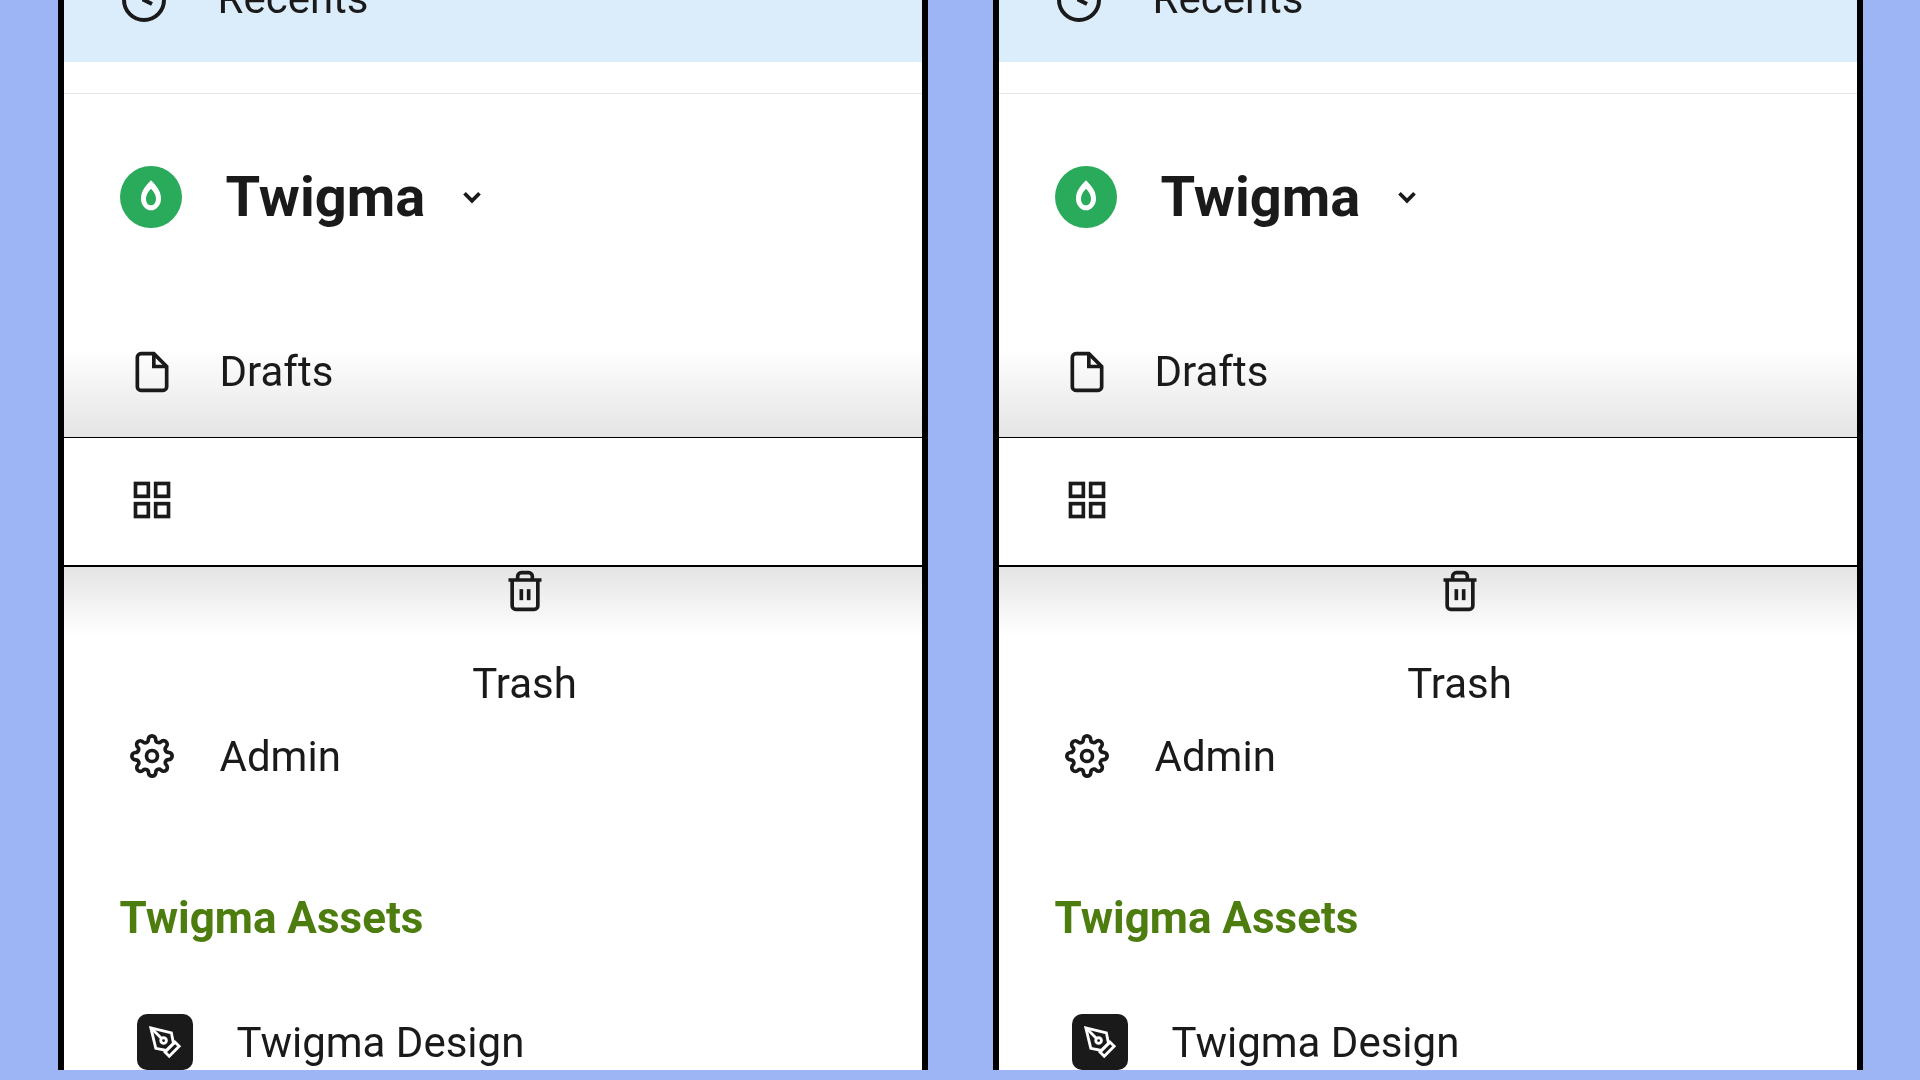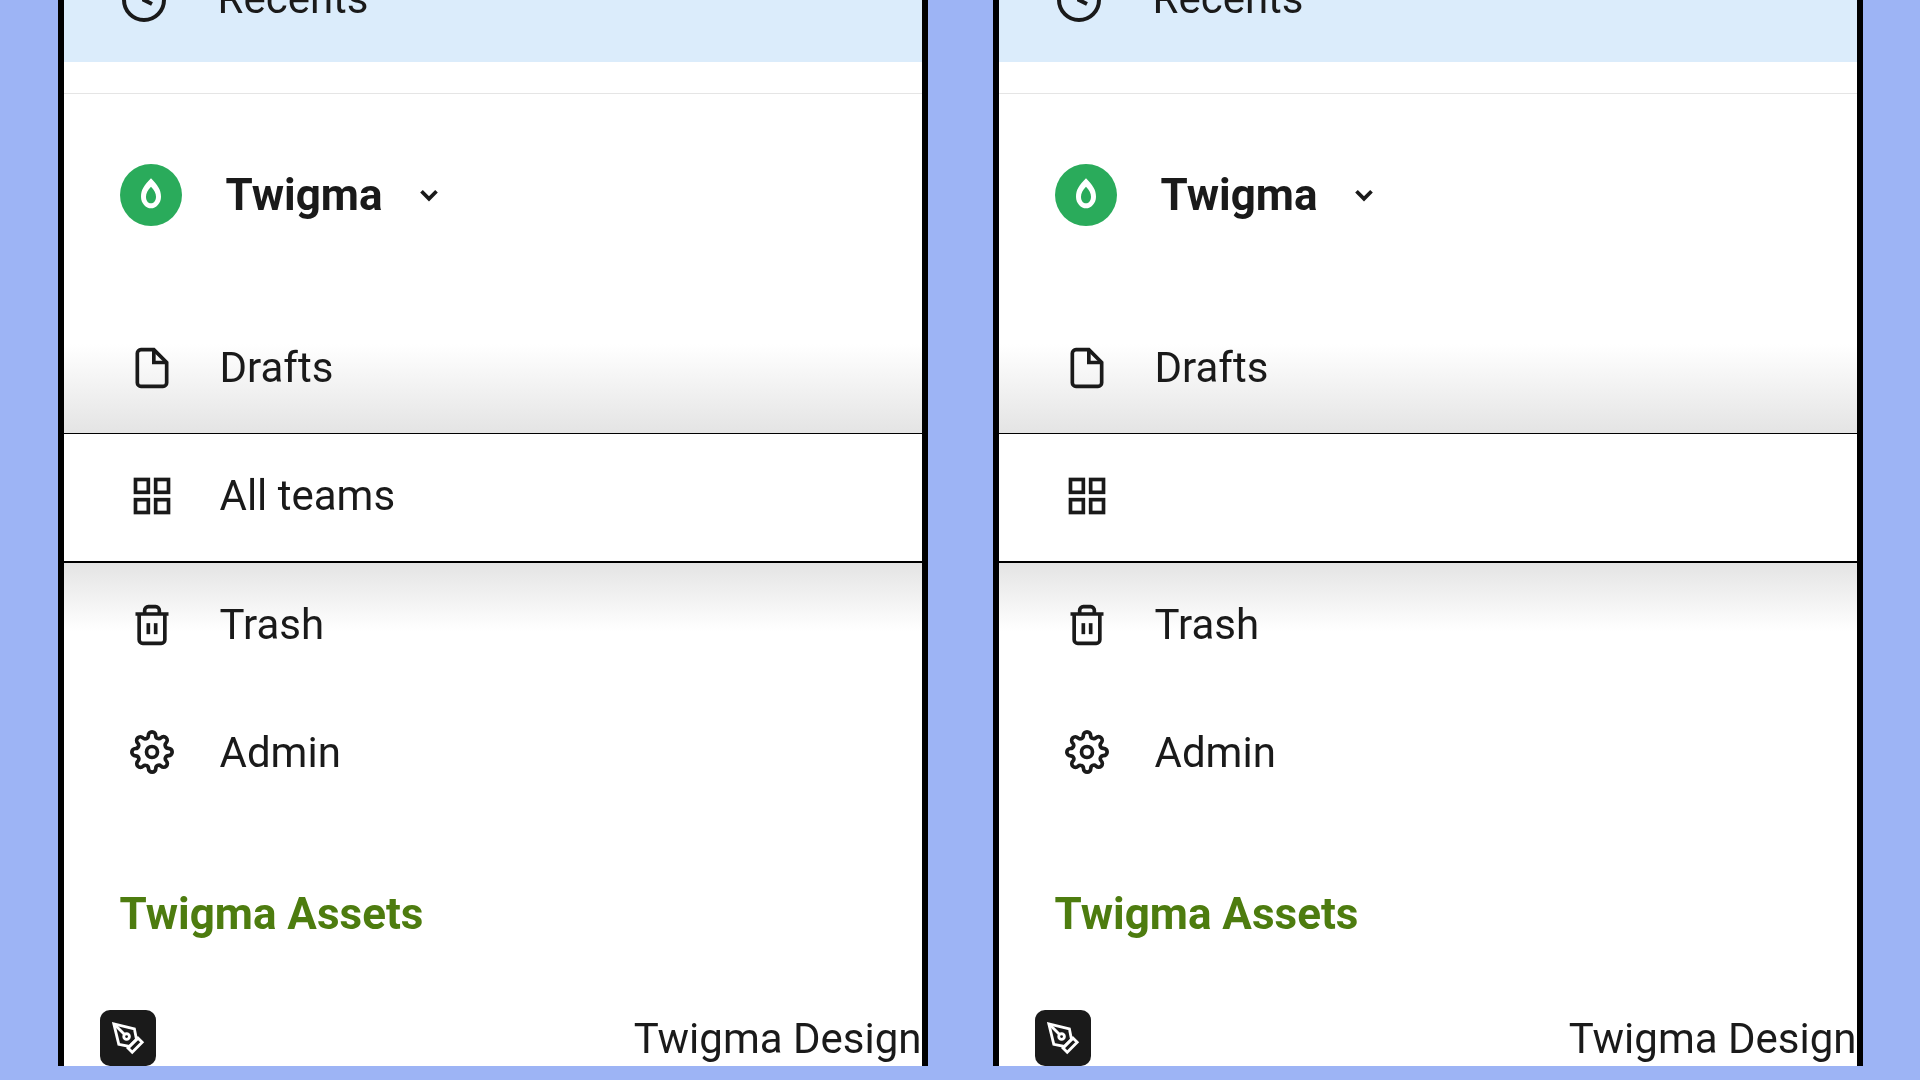--- a/index.html
+++ b/index.html
@@ -59,21 +59,21 @@
   gap: 44px;
 }
 .org-logo {
   width: 62px; height: 62px;
   border-radius: 50%;
   background: #2aab5b;
   display: flex; align-items: center; justify-content: center;
   flex-shrink: 0;
 }
 .org-name {
-  font-size: 44px;
+  font-size: 56px;
   font-weight: 700;
   color: #1a1a1a;
 }
 .chevron {
   width: 30px; height: 30px;
   display: flex; align-items: center; justify-content: center;
   margin-left: -12px;
 }
 .nav-list {
   margin-top: 80px;
@@ -81,20 +81,21 @@
 .nav-item {
   display: flex;
   align-items: center;
   padding: 0 0 4px 64px;
   gap: 44px;
   height: 128px;
 }
 .nav-item.highlight-top {
   background: linear-gradient(to bottom, #e4e4e4 0%, #fff 54%);
   border-top: 1px solid #000;
+  flex-direction: column;
 }
 .nav-item.highlight-bottom {
   background: linear-gradient(to bottom, #fff 30%, #e4e4e4 100%);
   border-bottom: 1px solid #000;
 }
 .nav-item.between-highlights {
   border-bottom: 1px solid #000;
 }
 .nav-icon {
   width: 48px; height: 48px;
@@ -108,23 +109,22 @@
 }
 .section-heading {
   font-size: 44px;
   font-weight: 700;
   color: #4d7c0f;
   padding: 70px 0 0 56px;
 }
 .asset-item {
   display: flex;
   align-items: center;
-  padding: 70px 0 0 36px;
+  padding: 70px 0 0 73px;
   gap: 44px;
-  justify-content: space-between;
 }
 .asset-icon {
   width: 56px; height: 56px;
   background: #1a1a1a;
   border-radius: 10px;
   display: flex; align-items: center; justify-content: center;
   flex-shrink: 0;
 }
 .asset-label {
   font-size: 42px;
@@ -174,21 +174,20 @@
     </div>
     <div class="nav-item between-highlights">
       <span class="nav-icon">
         <svg viewBox="0 0 24 24" width="44" height="44" fill="none" stroke="#1a1a1a" stroke-width="2">
             <rect x="3" y="3" width="7" height="7"></rect>
             <rect x="14" y="3" width="7" height="7"></rect>
             <rect x="14" y="14" width="7" height="7"></rect>
             <rect x="3" y="14" width="7" height="7"></rect>
           </svg>
       </span>
-      <span class="nav-label">All teams</span>
     </div>
     <div class="nav-item highlight-top">
       <span class="nav-icon">
         <svg viewBox="0 0 24 24" width="44" height="44" fill="none" stroke="#1a1a1a" stroke-width="2">
             <polyline points="3 6 5 6 21 6"></polyline>
             <path d="M19 6v14a2 2 0 0 1-2 2H7a2 2 0 0 1-2-2V6m3 0V4a2 2 0 0 1 2-2h4a2 2 0 0 1 2 2v2"></path>
             <line x1="10" y1="11" x2="10" y2="17"></line>
             <line x1="14" y1="11" x2="14" y2="17"></line>
           </svg>
       </span>

